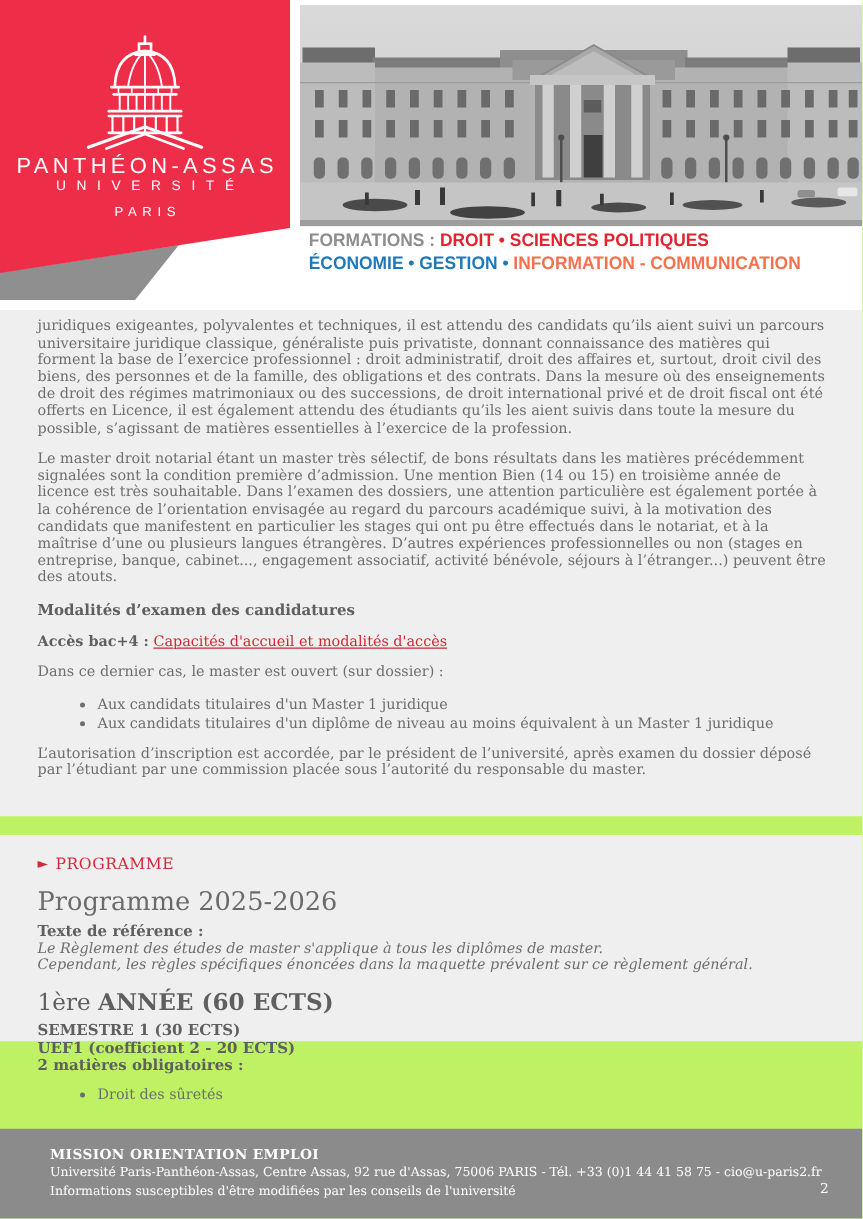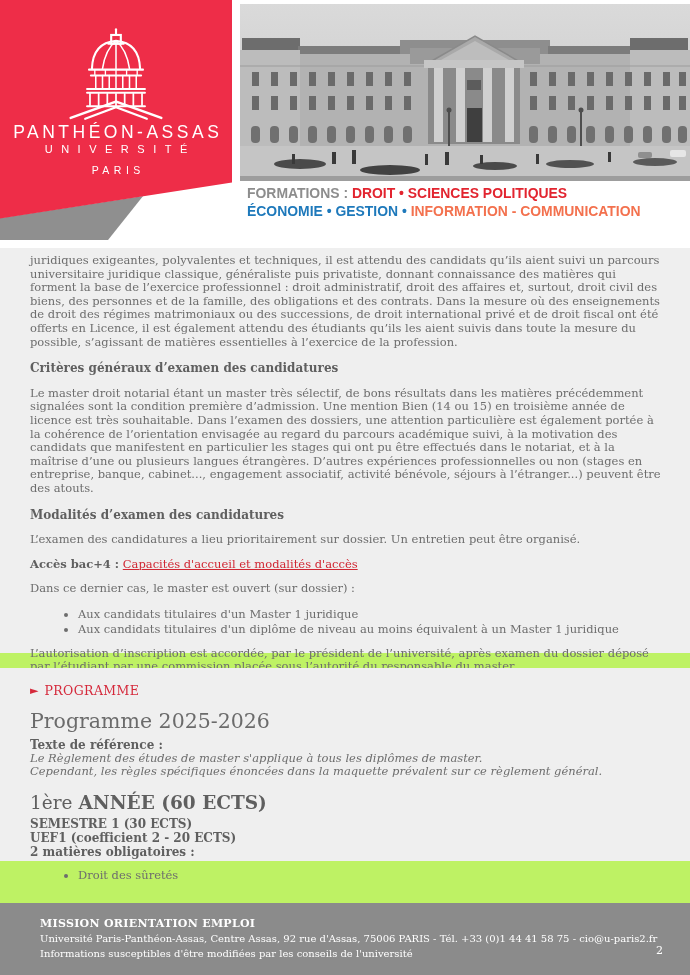--- a/index.html
+++ b/index.html
@@ -56,21 +56,21 @@
   .f-blue   { color:#1e79bb; }
   .f-orange { color:#f3714e; }
 
   
   .panel1 {
     position:absolute; top:248px; left:0; width:690px; height:405px;
     background:#efefef; padding:6px 28px 0 30px;
     color:#6d6d6d; font-size:11.5px; line-height:13.6px;
   }
   .panel2 {
-    position:absolute; top:668px; left:0; width:690px; height:193px;
+    position:absolute; top:668px; left:0; width:690px; height:165px;
     background:#efefef; padding:12px 28px 0 30px;
     color:#6d6d6d; font-size:11.5px; line-height:13.6px;
   }
   .panel1 p, .panel2 p { margin:0 0 11px 0; }
   .doc-h {
     font-weight:bold; color:#5f5f5f; font-size:12px;
     margin:13px 0 11px 0;
   }
   .doc-link { color:#d02733; text-decoration:underline; cursor:pointer; }
   .bold-inline { font-weight:bold; color:#5f5f5f; }
@@ -278,25 +278,23 @@
 
     <div class="formations">
       <div><span class="f-gray">FORMATIONS :</span><span> </span><span class="f-red">DROIT • SCIENCES POLITIQUES</span></div>
       <div><span class="f-blue">ÉCONOMIE • GESTION •</span><span> </span><span class="f-orange">INFORMATION - COMMUNICATION</span></div>
     </div>
   </div>
 
   <div class="panel1">
     <p>juridiques exigeantes, polyvalentes et techniques, il est attendu des candidats qu’ils aient suivi un parcours universitaire juridique classique, généraliste puis privatiste, donnant connaissance des matières qui forment la base de l’exercice professionnel : droit administratif, droit des affaires et, surtout, droit civil des biens, des personnes et de la famille, des obligations et des contrats. Dans la mesure où des enseignements de droit des régimes matrimoniaux ou des successions, de droit international privé et de droit fiscal ont été offerts en Licence, il est également attendu des étudiants qu’ils les aient suivis dans toute la mesure du possible, s’agissant de matières essentielles à l’exercice de la profession.</p>
 
-    <div class="doc-h">Critères généraux d’examen des candidatures</div>
     <p>Le master droit notarial étant un master très sélectif, de bons résultats dans les matières précédemment signalées sont la condition première d’admission. Une mention Bien (14 ou 15) en troisième année de licence est très souhaitable. Dans l’examen des dossiers, une attention particulière est également portée à la cohérence de l’orientation envisagée au regard du parcours académique suivi, à la motivation des candidats que manifestent en particulier les stages qui ont pu être effectués dans le notariat, et à la maîtrise d’une ou plusieurs langues étrangères. D’autres expériences professionnelles ou non (stages en entreprise, banque, cabinet..., engagement associatif, activité bénévole, séjours à l’étranger...) peuvent être des atouts.</p>
 
     <div class="doc-h">Modalités d’examen des candidatures</div>
-    <p>L’examen des candidatures a lieu prioritairement sur dossier. Un entretien peut être organisé.</p>
 
     <p>
       <span class="bold-inline">Accès bac+4 :</span><span> </span><a class="doc-link">Capacités d'accueil et modalités d'accès</a>
     </p>
 
     <p>Dans ce dernier cas, le master est ouvert (sur dossier) :</p>
 
     <ul class="doc-list">
       <li>Aux candidats titulaires d'un Master 1 juridique</li>
       <li>Aux candidats titulaires d'un diplôme de niveau au moins équivalent à un Master 1 juridique</li>

